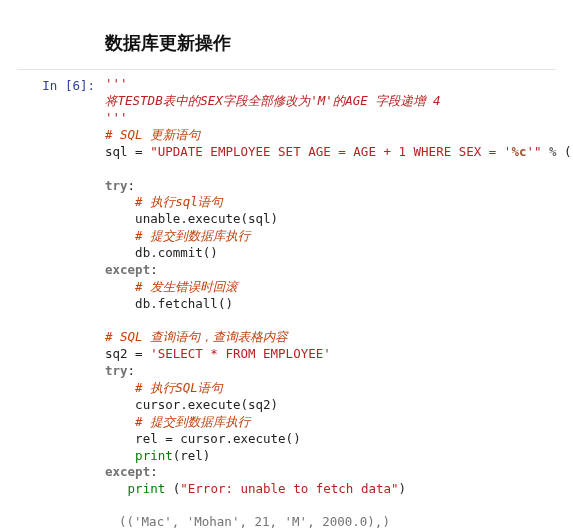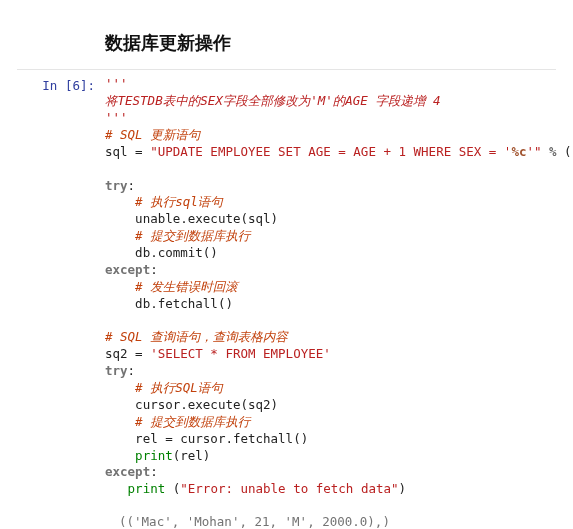--- a/index.html
+++ b/index.html
@@ -78,21 +78,21 @@
 <span class="s-key">except</span><span>:</span>
     <span class="s-com"># 发生错误时回滚</span>
     <span>db.fetchall()</span>
 
 <span class="s-com"># SQL 查询语句，查询表格内容</span>
 <span>sq2 = </span><span class="s-str">'SELECT * FROM EMPLOYEE'</span>
 <span class="s-key">try</span><span>:</span>
     <span class="s-com"># 执行SQL语句</span>
     <span>cursor.execute(sq2)</span>
     <span class="s-com"># 提交到数据库执行</span>
-    <span>rel = cursor.fetchall()</span>
+    <span>rel = cursor.execute()</span>
     <span class="s-builtin">print</span><span>(rel)</span>
 <span class="s-key">except</span><span>:</span>
    <span class="s-builtin">print</span><span> (</span><span class="s-str">"Error: unable to fetch data"</span><span>)</span></div>
   </div>
 
   <div class="output">(('Mac', 'Mohan', 21, 'M', 2000.0),)</div>
 
 </div>
 
 </body></html>

